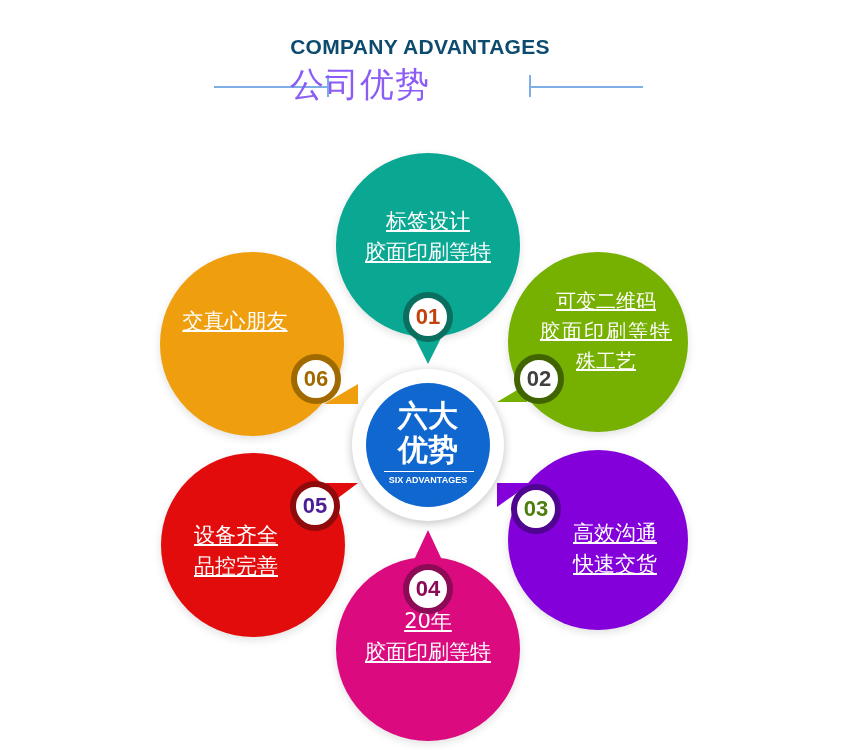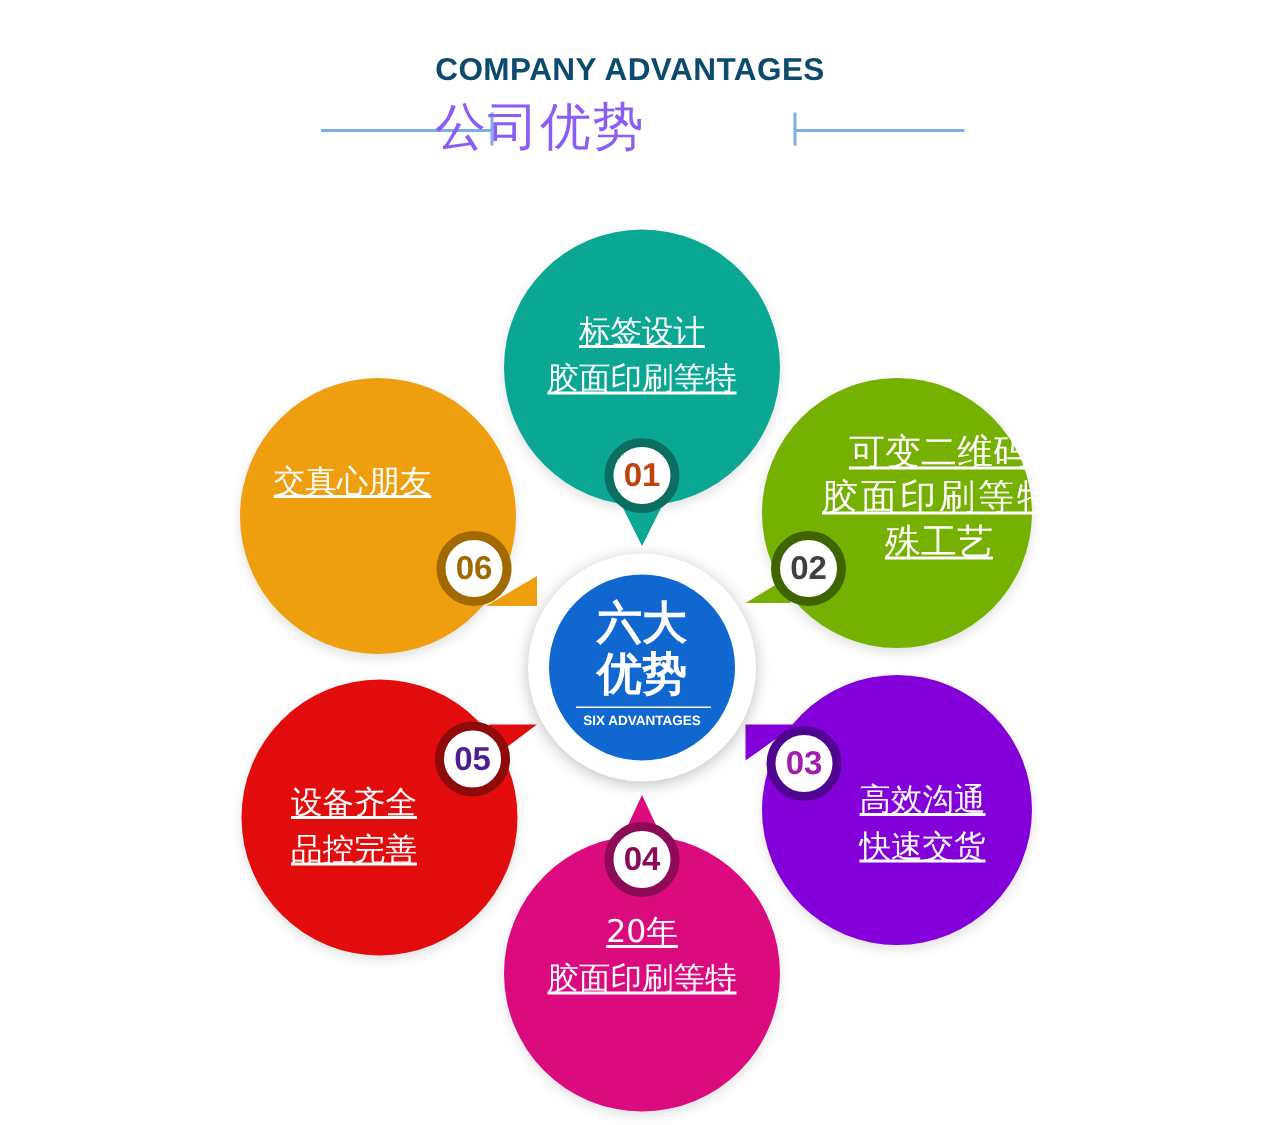--- a/index.html
+++ b/index.html
@@ -53,46 +53,46 @@
   <div class="petal-text" style="left:336px;width:184px;top:206px;">
     <div>标签设计</div>
     <div>胶面印刷等特</div>
   </div>
   <div class="badge" style="left:403px;top:292px;border-color:#0b6f60;color:#c2410c;">01</div>
 </div>
 
 <div>
   <div class="petal" style="left:508px;top:252px;width:180px;height:180px;background:#76b000;"></div>
   <div class="pointer" style="left:497px;top:384px;border-top:18px solid transparent;border-right:30px solid #76b000;border-bottom:0 solid transparent;"></div>
-  <div class="petal-text" style="left:536px;width:180px;top:286px;font-size:24px;line-height:30px;">
+  <div class="petal-text" style="left:516px;width:180px;top:286px;font-size:20px;line-height:30px;">
     <div>可变二维码</div>
     <div style="letter-spacing:2px;">胶面印刷等特</div>
     <div>殊工艺</div>
   </div>
   <div class="badge" style="left:514px;top:354px;border-color:#3f6400;color:#404040;">02</div>
 </div>
 
 <div>
   <div class="petal" style="left:508px;top:450px;width:180px;height:180px;background:#8300db;"></div>
   <div class="pointer" style="left:497px;top:483px;border-bottom:0 solid transparent;border-top:24px solid #8300db;border-left:34px solid transparent;transform:scaleX(-1);"></div>
   <div class="petal-text" style="left:560px;width:110px;top:518px;">
     <div>高效沟通</div>
     <div>快速交货</div>
   </div>
-  <div class="badge" style="left:511px;top:484px;border-color:#4f0590;color:#a21caf;">03</div>
+  <div class="badge" style="left:511px;top:484px;border-color:#4f0590;color:#4d7c0f;">03</div>
 </div>
 
 <div>
   <div class="petal" style="left:336px;top:557px;width:184px;height:184px;background:#db0a7e;"></div>
   <div class="pointer" style="left:414px;top:530px;border-left:14px solid transparent;border-right:14px solid transparent;border-bottom:30px solid #db0a7e;"></div>
   <div class="petal-text" style="left:336px;width:184px;top:606px;">
     <div>20年</div>
     <div>胶面印刷等特</div>
   </div>
-  <div class="badge" style="left:403px;top:548px;border-color:#8c0a56;color:#8c0a56;">04</div>
+  <div class="badge" style="left:403px;top:564px;border-color:#8c0a56;color:#8c0a56;">04</div>
 </div>
 
 <div>
   <div class="petal" style="left:161px;top:453px;width:184px;height:184px;background:#e30c0c;"></div>
   <div class="pointer" style="left:326px;top:483px;border-top:0 solid transparent;border-top:24px solid #e30c0c;border-right:32px solid transparent;"></div>
   <div class="petal-text" style="left:176px;width:120px;top:520px;">
     <div>设备齐全</div>
     <div>品控完善</div>
   </div>
   <div class="badge" style="left:290px;top:481px;border-color:#8f0a0a;color:#4c1d95;">05</div>

